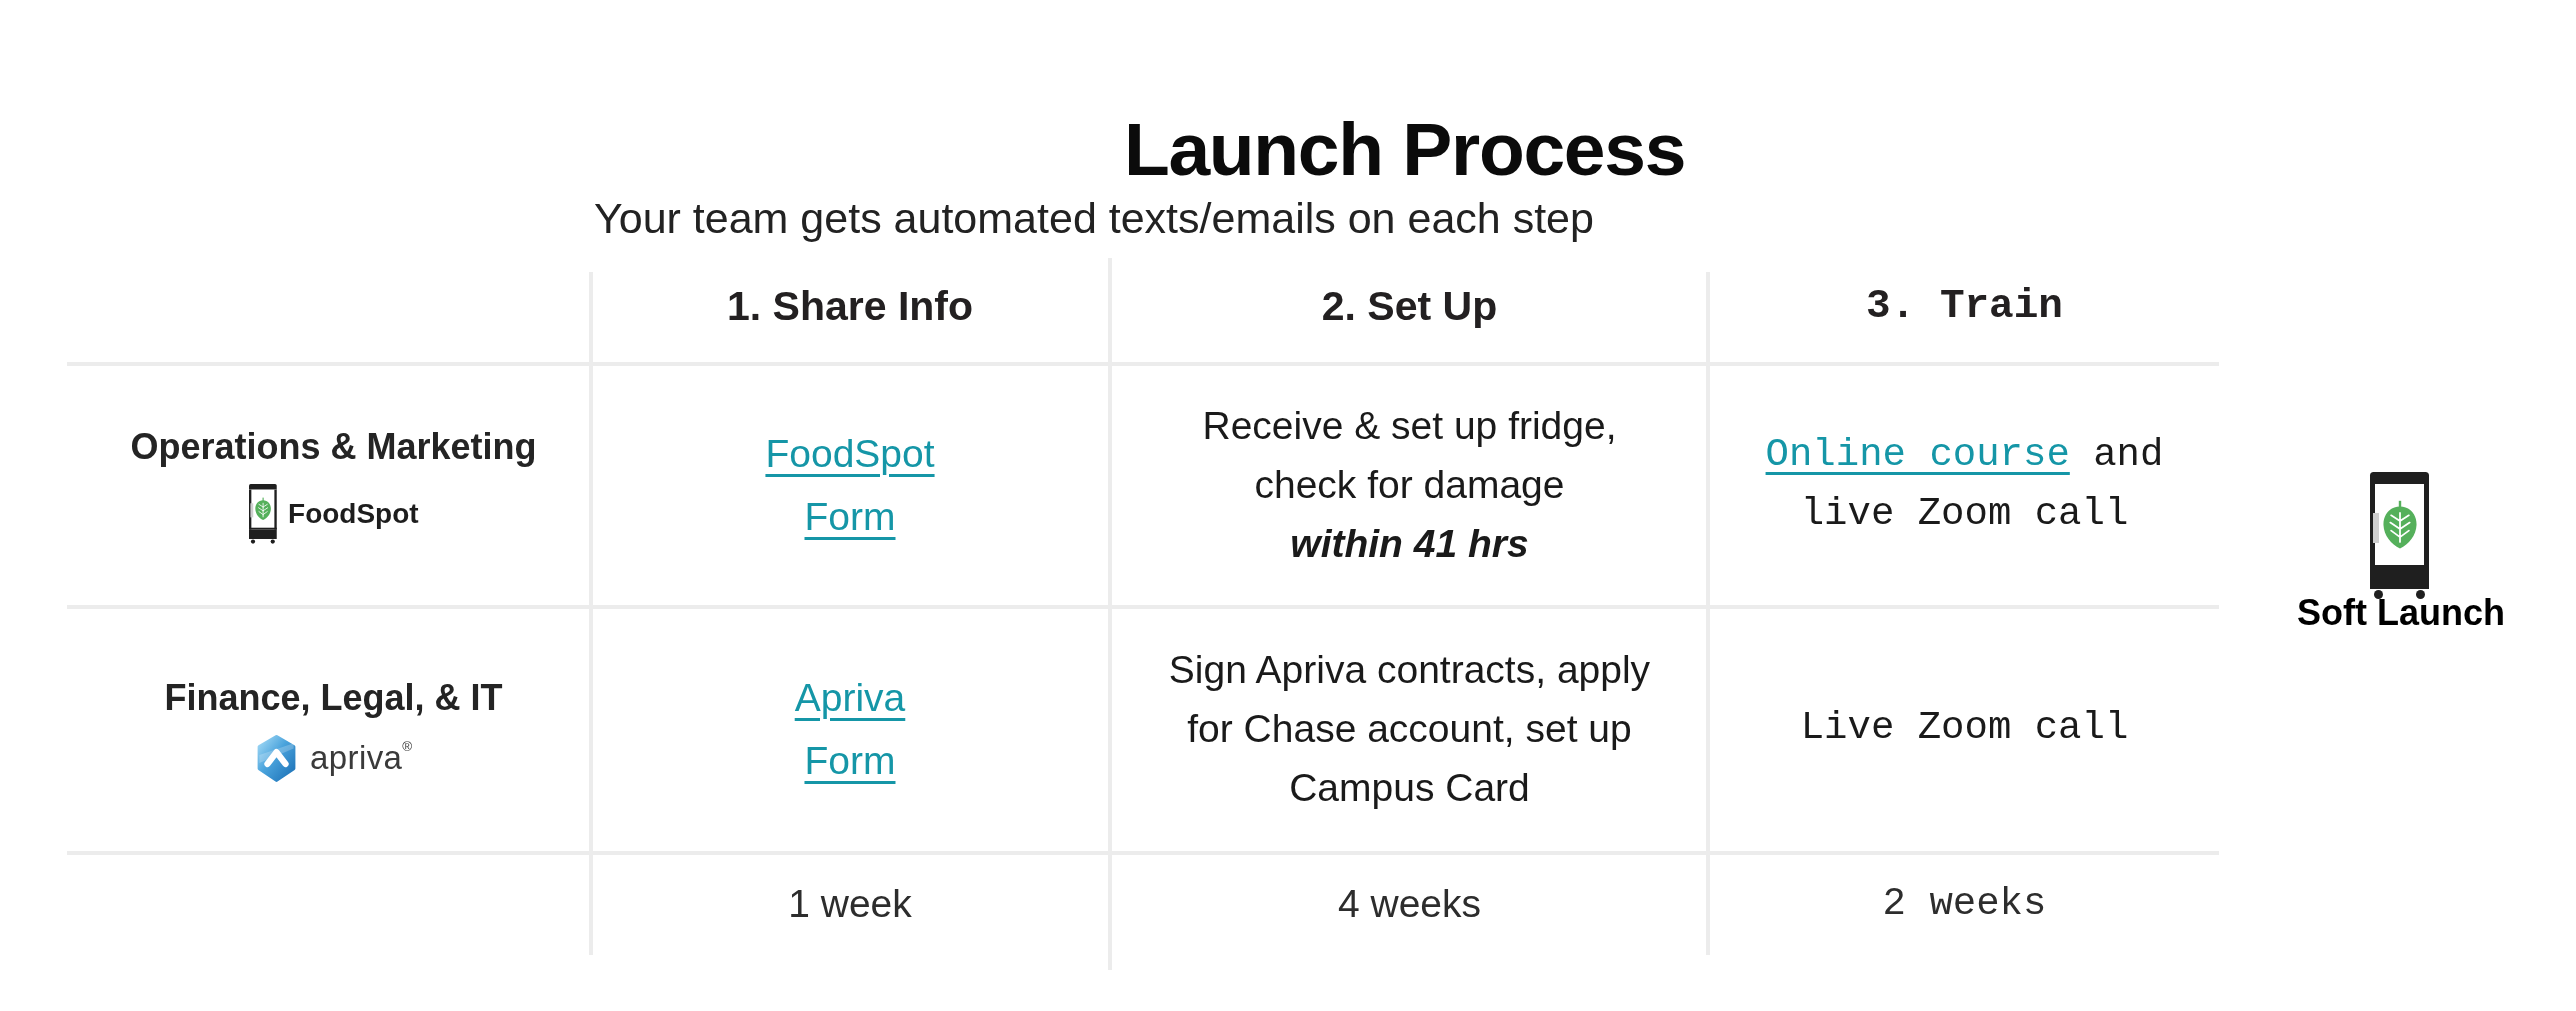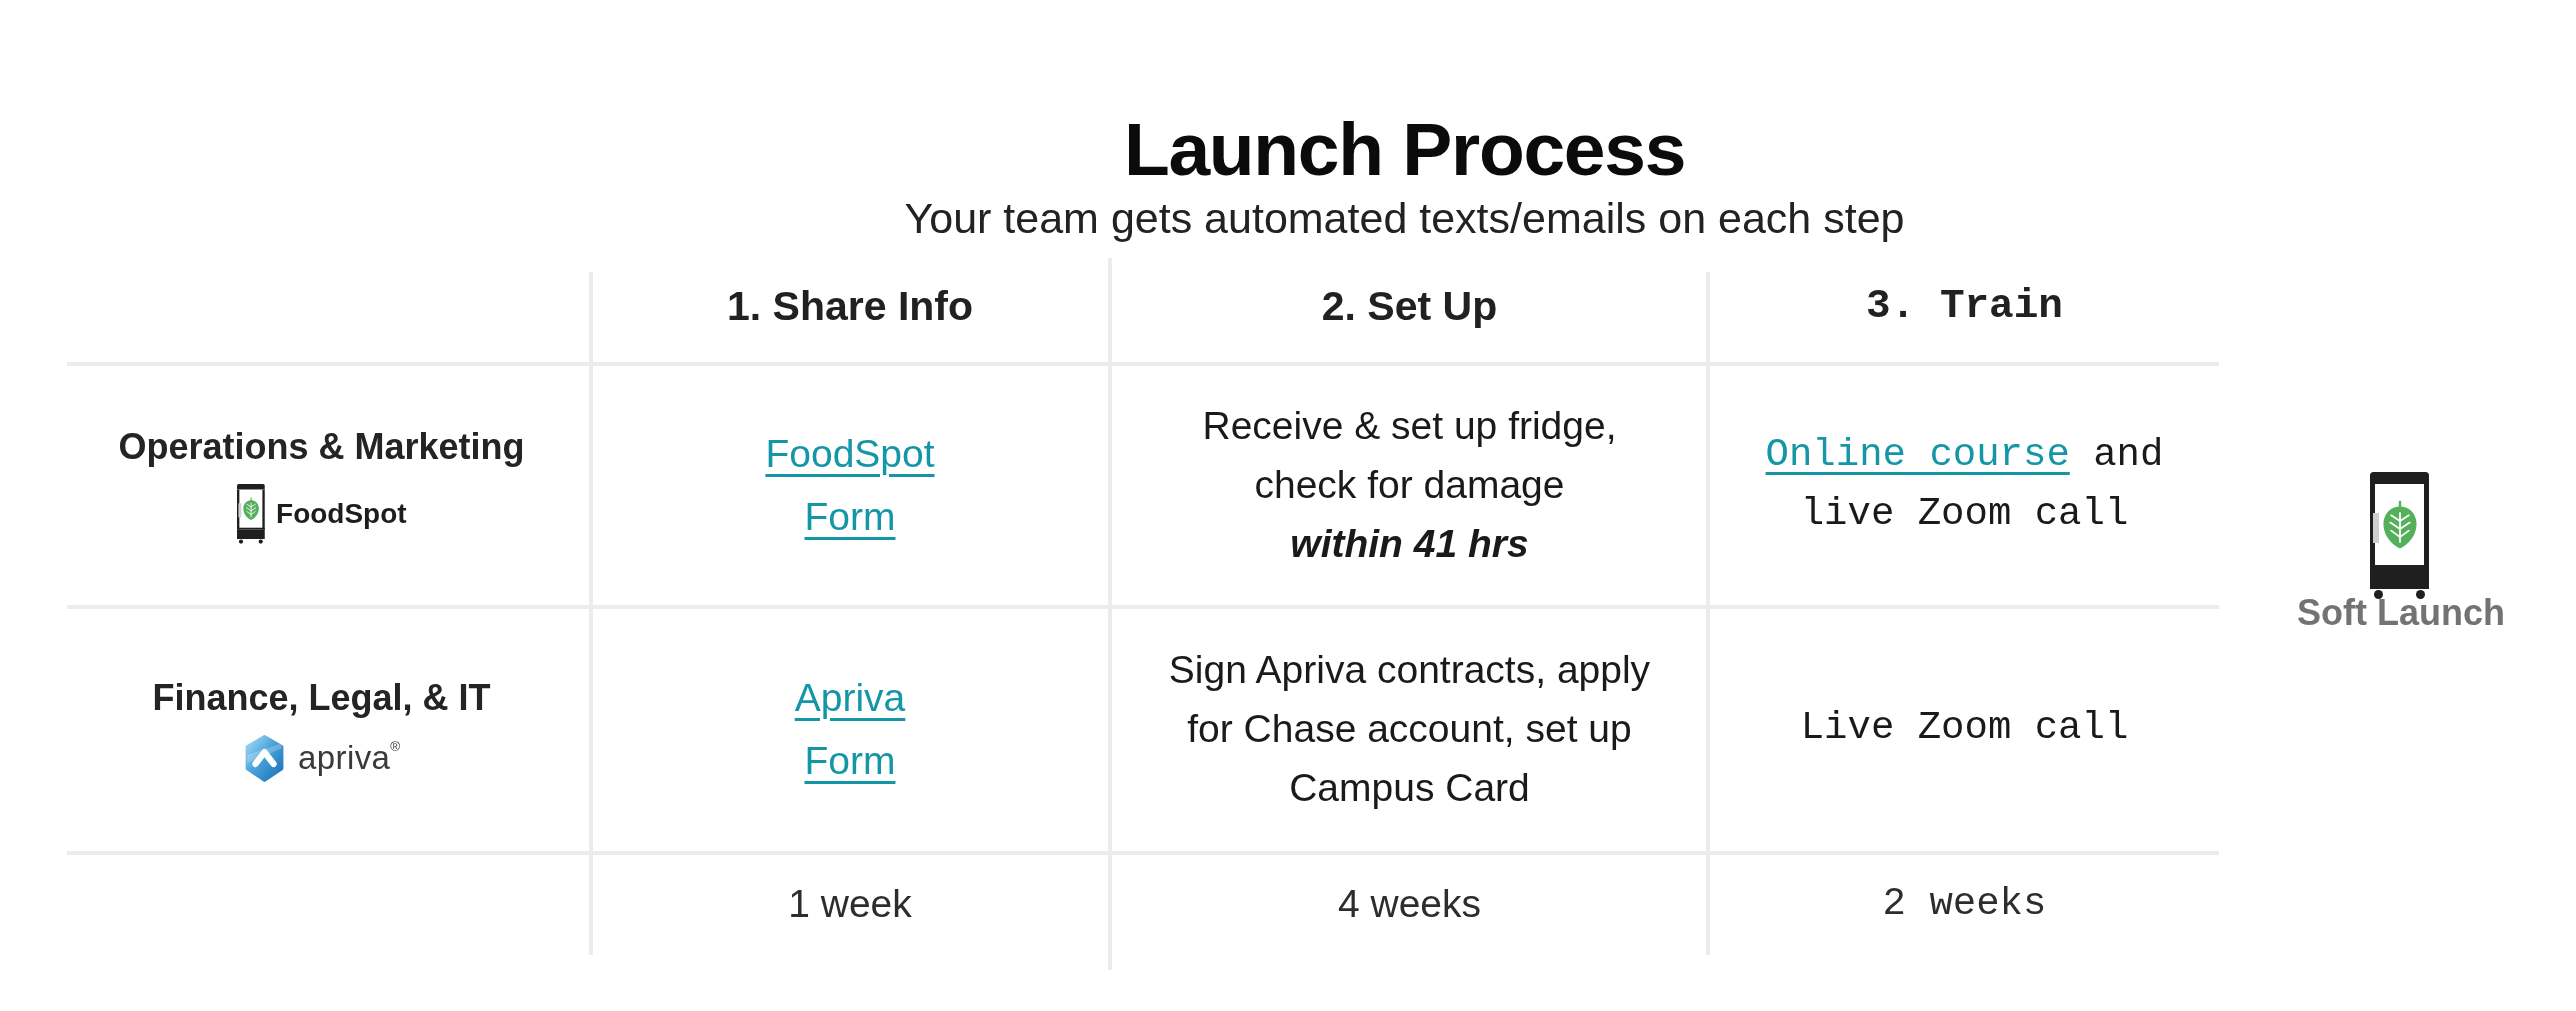--- a/index.html
+++ b/index.html
@@ -15,21 +15,21 @@
 
   
   .title {
     position: absolute; left: 594px; top: 70px; width: 1621px;
     text-align: center;
     font-size: 75px; font-weight: 700; letter-spacing: -1.3px;
     color: #0b0b0b; line-height: 1.15; margin-top: 36px;
   }
   .subtitle {
     position: absolute; left: 594px; top: 193px; width: 1621px;
-    text-align: center;
+    text-align: left;
     font-size: 43px; font-weight: 400; color: #222222; line-height: 1.2;
   }
 
   
   .hline { position: absolute; left: 67px; width: 2152px; height: 3.6px; background: #ececec; }
   .hline.h1 { top: 362px; }
   .hline.h2 { top: 605px; }
   .hline.h3 { top: 851px; }
   .vline { position: absolute; width: 3.6px; background: #ececec; }
   .vline.v1 { left: 589px;  top: 272px; height: 683px; }
@@ -41,21 +41,21 @@
     position: absolute; top: 281px; height: 50px;
     display: flex; align-items: center; justify-content: center;
     font-size: 41px; font-weight: 700; color: #232021; text-align: center;
   }
   .cell {
     position: absolute;
     display: flex; flex-direction: column;
     align-items: center; justify-content: center;
     text-align: center;
   }
-  .col-label { left: 64px;  width: 515px; }
+  .col-label { left: 76px;  width: 515px; }
   .col-1     { left: 594px; width: 512px; }
   .col-2     { left: 1116px; width: 587px; }
   .col-3     { left: 1714px; width: 501px; font-family: Liberation Mono, monospace; }
   .row-1 { top: 367px; height: 235px; }
   .row-2 { top: 609px; height: 239px; }
   .row-w { top: 855px; height: 98px; }
 
   .rowlabel { font-size: 36px; font-weight: 700; color: #242424; line-height: 1.25; }
   .brandrow { display: flex; align-items: center; justify-content: center; gap: 10.7px; margin-top: 14.3px; }
   .foodspot-word { font-size: 28px; font-weight: 700; color: #1d1d1d; }
@@ -90,21 +90,21 @@
   .f-wheel { position: absolute; top: 118px; width: 9px; height: 9px; border-radius: 50%; background: #1f1f1f; }
   .f-wheel.l { left: 3.6px; } .f-wheel.r { right: 3.6px; }
 
   .fridge-sm { position: relative; width: 29px; height: 61px; flex: 0 0 auto; }
   .fridge-sm .fridge { position: absolute; left: 0.9px; top: 0; transform: scale(0.47); transform-origin: top left; }
 
   
   .softlaunch-fridge { position: absolute; left: 2370px; top: 472px; }
   .softlaunch-label {
     position: absolute; left: 2267px; top: 592px; width: 268px;
-    text-align: center; font-size: 36px; font-weight: 700; color: #737373;
+    text-align: center; font-size: 36px; font-weight: 700; color: #000000;
   }
 
   .apriva-badge { width: 45px; height: 47px; flex: 0 0 auto; }
 </style>
 </head>
 <body>
 
 <div id="canvas">
 
   <div class="title">Launch Process</div>

